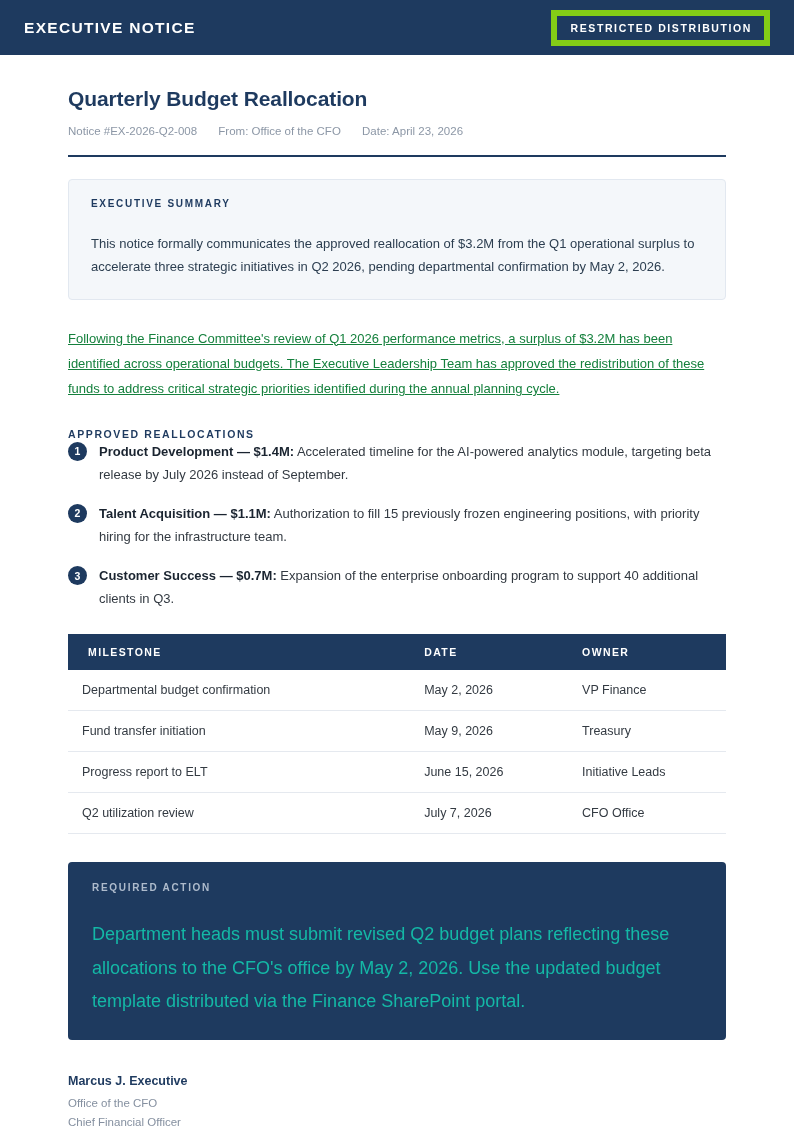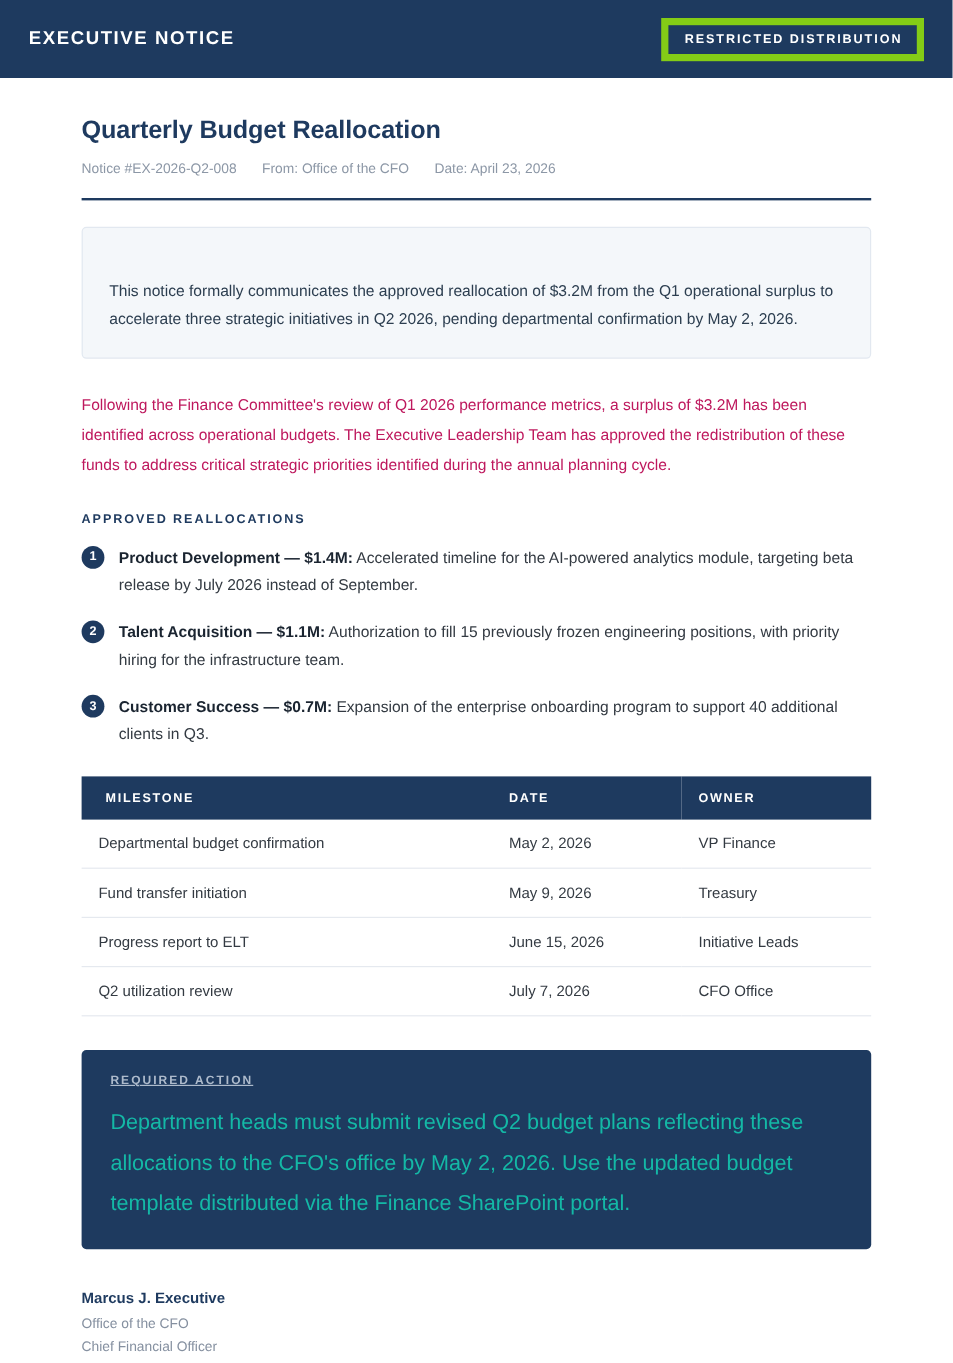--- a/index.html
+++ b/index.html
@@ -7,21 +7,21 @@
     margin: 0; padding: 0;
     width: 794px; height: 1136px;
     background: #ffffff;
     font-family: "Liberation Sans", sans-serif;
     -webkit-font-smoothing: antialiased;
   }
   .page { width: 794px; height: 1136px; background: #ffffff; position: relative; overflow: hidden; }
 
   
   .topbar {
-    height: 65px;
+    height: 55px;
     background: #1e3a5f;
     display: flex;
     align-items: center;
     justify-content: space-between;
     padding: 0 24px 0 24px;
   }
   .topbar-title {
     color: #ffffff;
     font-size: 15.5px;
     font-weight: bold;
@@ -83,32 +83,32 @@
     font-size: 13px;
     line-height: 1.75;
     color: #2c3e50;
     margin-top: 24px;
   }
 
   
   .body-par {
     font-size: 13px;
     line-height: 1.95;
-    color: #be185d;
+    color: #15803d;
     margin: 0 0 26px 0;
+    text-decoration: underline;
   }
 
   
   .section-head {
     font-size: 10.5px;
     font-weight: bold;
     letter-spacing: 1.6px;
     color: #1e3a5f;
     text-transform: uppercase;
-    margin-bottom: 14px;
   }
 
   
   .alloc-list { margin: 0 0 24px 0; padding: 0; list-style: none; }
   .alloc-item {
     display: flex;
     align-items: flex-start;
     margin-bottom: 16px;
   }
   .alloc-item:last-child { margin-bottom: 0; }
@@ -168,22 +168,21 @@
     border-radius: 4px;
     padding: 20px 24px 22px 24px;
     margin-bottom: 34px;
   }
   .action-eyebrow {
     font-size: 10px;
     font-weight: bold;
     letter-spacing: 1.7px;
     color: #aebbcc;
     text-transform: uppercase;
-    margin-bottom: 13px;
-    text-decoration: underline;
+    margin-bottom: 25px;
   }
   .action-text {
     font-size: 18px;
     line-height: 1.85;
     color: #14b8a6;
   }
 
   
   .sig-name {
     font-size: 12.5px;
@@ -213,20 +212,21 @@
 
     <div class="meta-line">
       <span>Notice #EX-2026-Q2-008</span>
       <span>From: Office of the CFO</span>
       <span>Date: April 23, 2026</span>
     </div>
 
     <hr class="rule">
 
     <div class="summary-box">
+      <div class="eyebrow">EXECUTIVE SUMMARY</div>
       <div class="summary-text">This notice formally communicates the approved reallocation of $3.2M from the Q1 operational surplus to accelerate three strategic initiatives in Q2 2026, pending departmental confirmation by May 2, 2026.</div>
     </div>
 
     <p class="body-par">Following the Finance Committee's review of Q1 2026 performance metrics, a surplus of $3.2M has been identified across operational budgets. The Executive Leadership Team has approved the redistribution of these funds to address critical strategic priorities identified during the annual planning cycle.</p>
 
     <div class="section-head">APPROVED REALLOCATIONS</div>
 
     <ul class="alloc-list">
       <li class="alloc-item">
         <span class="num-badge">1</span>

